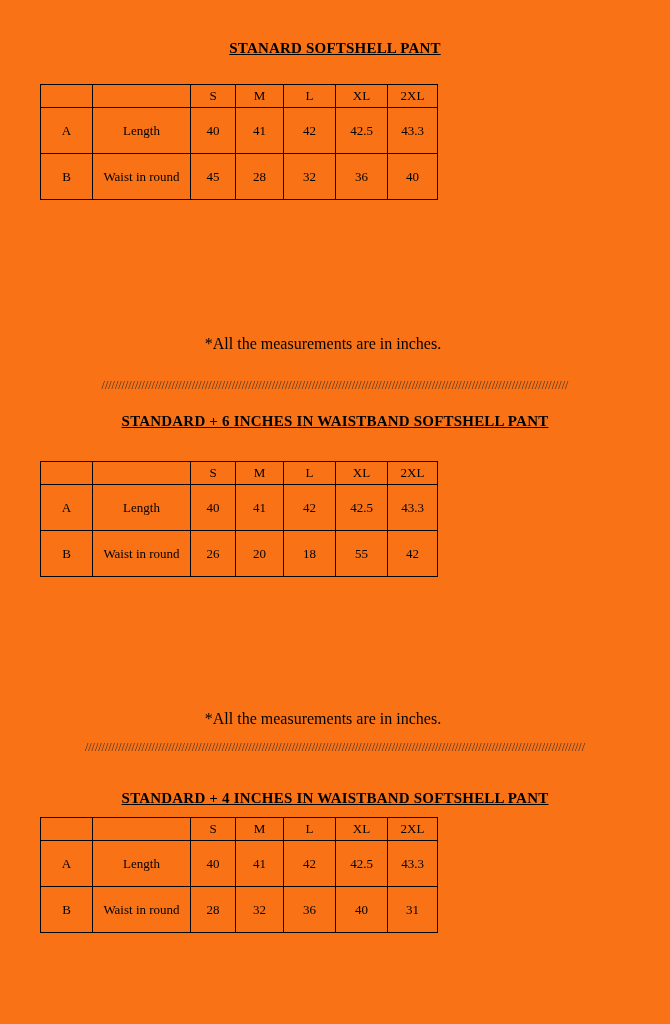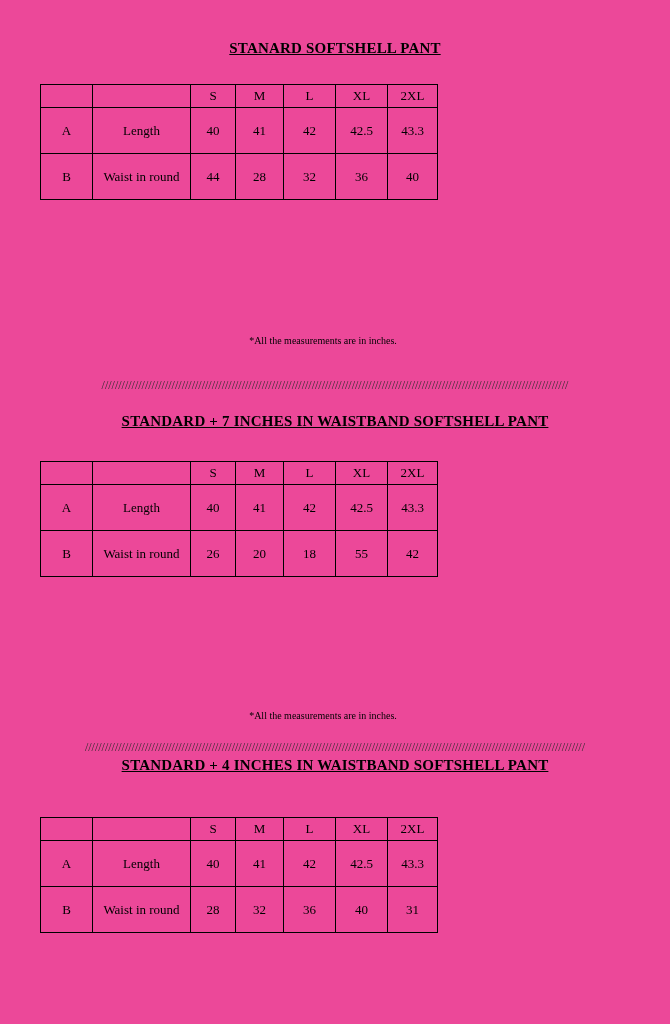--- a/index.html
+++ b/index.html
@@ -1,34 +1,34 @@
 <!DOCTYPE html>
 <html><head>
 <meta charset="utf-8">
 <style>
   html, body { margin: 0; padding: 0; background: #ffffff; }
   .page {
     position: relative;
     width: 670px;
     height: 1024px;
-    background: #ec4899;
+    background: #f97316;
     color: #000000;
     font-family: "Liberation Serif", serif;
     overflow: hidden;
   }
   .abs { position: absolute; left: 0; width: 670px; text-align: center; }
   .section-title {
     font-size: 15px;
     font-weight: bold;
     text-decoration: underline;
     letter-spacing: 0.2px;
     white-space: nowrap;
   }
   .note {
-    font-size: 10px;
+    font-size: 16px;
     width: 646px;
   }
   .divider {
     font-size: 12px;
     color: #2b2b2b;
     white-space: nowrap;
     overflow: hidden;
     letter-spacing: 0;
   }
   table.size-table {
@@ -85,33 +85,33 @@
       <td>Length</td>
       <td>40</td>
       <td>41</td>
       <td>42</td>
       <td>42.5</td>
       <td>43.3</td>
     </tr>
     <tr class="data-row">
       <td>B</td>
       <td>Waist in round</td>
-      <td>44</td>
+      <td>45</td>
       <td>28</td>
       <td>32</td>
       <td>36</td>
       <td>40</td>
     </tr>
   </tbody>
     </table>
 
   <div class="abs note" style="top:335px">*All the measurements are in inches.</div>
   <div class="abs divider" style="top:378px">////////////////////////////////////////////////////////////////////////////////////////////////////////////////////////////////////////////</div>
 
-  <div class="abs section-title" style="top:413px">STANDARD + 7 INCHES IN WAISTBAND SOFTSHELL PANT</div>
+  <div class="abs section-title" style="top:413px">STANDARD + 6 INCHES IN WAISTBAND SOFTSHELL PANT</div>
 
   <table class="size-table t2">
     <colgroup>
       <col style="width:52px">
         <col style="width:98px">
         <col style="width:45px">
         <col style="width:48px">
         <col style="width:52px">
         <col style="width:52px">
         <col style="width:50px">
@@ -143,21 +143,21 @@
       <td>18</td>
       <td>55</td>
       <td>42</td>
     </tr>
   </tbody>
     </table>
 
   <div class="abs note" style="top:710px">*All the measurements are in inches.</div>
   <div class="abs divider" style="top:740px">//////////////////////////////////////////////////////////////////////////////////////////////////////////////////////////////////////////////////////</div>
 
-  <div class="abs section-title" style="top:757px">STANDARD + 4 INCHES IN WAISTBAND SOFTSHELL PANT</div>
+  <div class="abs section-title" style="top:790px">STANDARD + 4 INCHES IN WAISTBAND SOFTSHELL PANT</div>
 
   <table class="size-table t3">
     <colgroup>
       <col style="width:52px">
         <col style="width:98px">
         <col style="width:45px">
         <col style="width:48px">
         <col style="width:52px">
         <col style="width:52px">
         <col style="width:50px">

